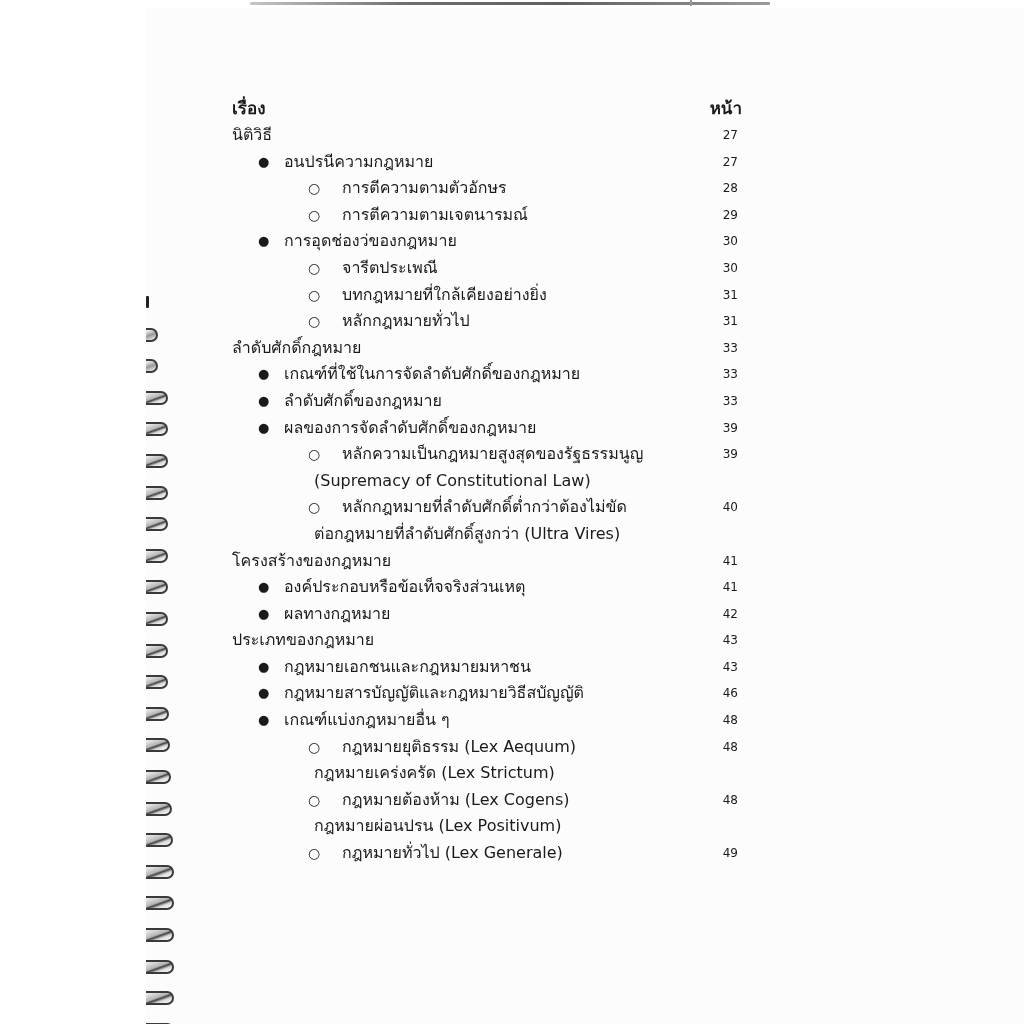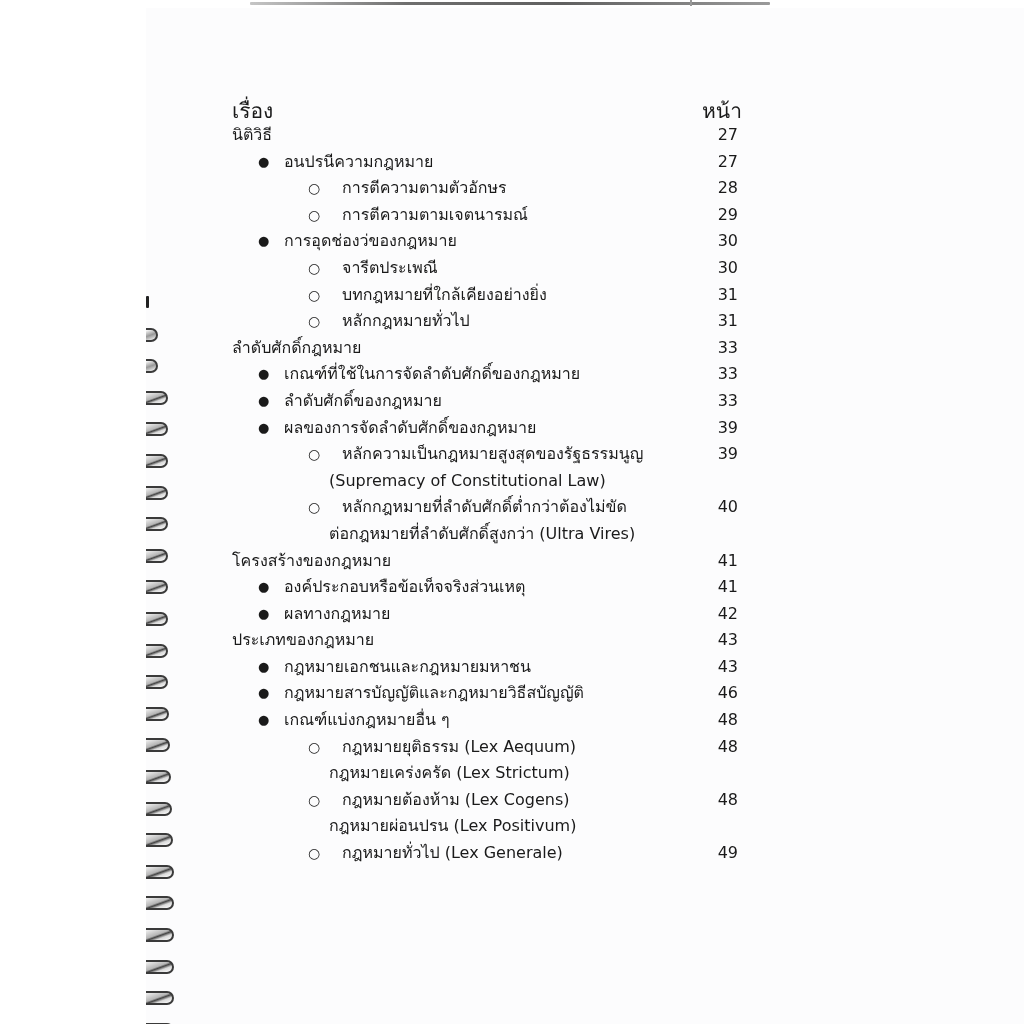--- a/index.html
+++ b/index.html
@@ -82,45 +82,45 @@
   }
   .toc {
     position: absolute;
     left: 232px;
     top: 92px;
     width: 510px;
   }
   .toc-header {
     position: relative;
     height: 30px;
-    font-size: 21px;
-    font-weight: normal;
+    font-size: 17px;
+    font-weight: bold;
   }
   .toc-header .h-left { position: absolute; left: 0; top: 2px; }
   .toc-header .h-right { position: absolute; right: 0; top: 2px; }
   .row {
     position: relative;
     height: 26.6px;
     font-size: 16px;
     line-height: 26px;
     white-space: nowrap;
   }
   .row .page-num {
     position: absolute;
     right: 4px;
     top: 0;
-    font-size: 16px;
+    font-size: 12px;
   }
   .row .txt { position: absolute; top: 0; }
   .lvl0 .txt { left: 0; }
   .lvl1 .marker { position: absolute; left: 26px; top: 0; font-size: 13px; }
   .lvl1 .txt { left: 52px; }
   .lvl2 .marker { position: absolute; left: 76px; top: 0; font-size: 14px; }
   .lvl2 .txt { left: 110px; }
-  .cont .txt { left: 97px; }
+  .cont .txt { left: 82px; }
 </style>
 </head>
 <body>
 
 <div class="page"></div>
 <div class="top-edge"></div>
 <div class="top-edge-tick"></div>
 
 <div class="spiral">
     <div class="coil tick" style="top: 296px;"></div>

